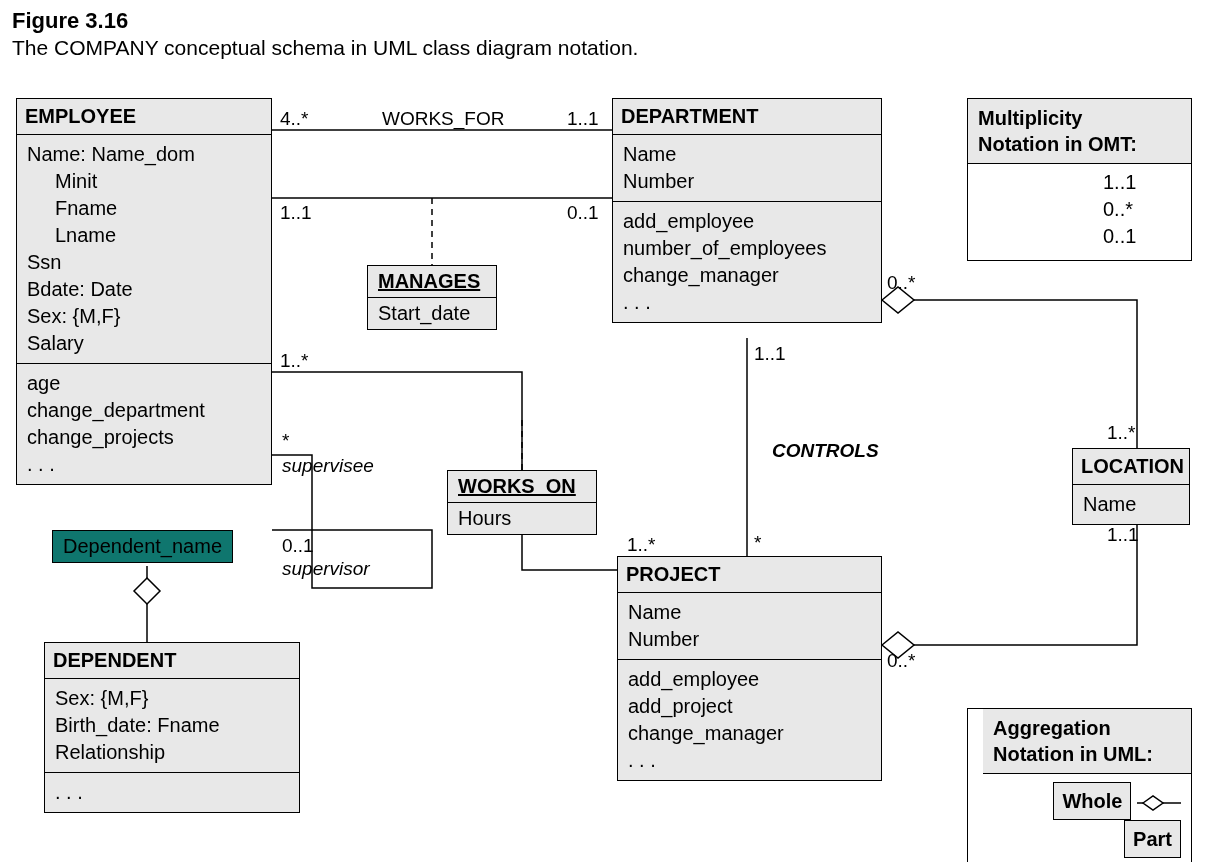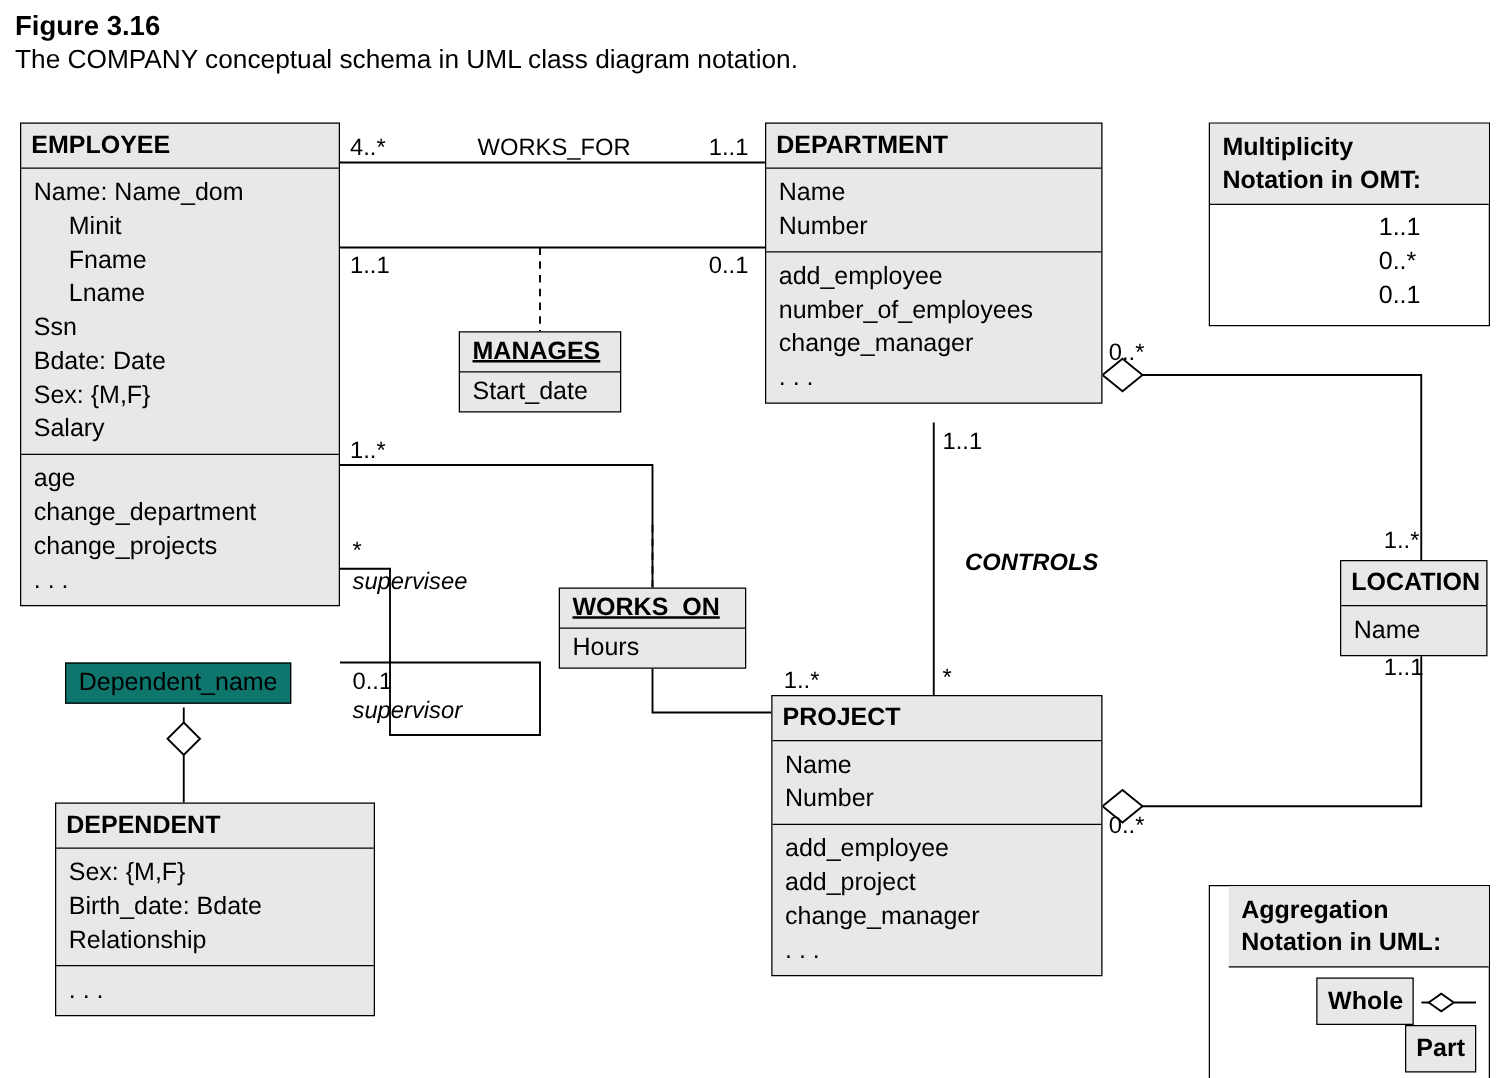--- a/index.html
+++ b/index.html
@@ -174,21 +174,21 @@
     <div>add_project</div>
     <div>change_manager</div>
     <div>. . .</div>
   </div>
 </div>
 
 <div class="box" style="left:4px; top:552px; width:256px;margin-left:28px;">
   <div class="hdr">DEPENDENT</div>
   <div class="sec">
     <div>Sex: {M,F}</div>
-    <div>Birth_date: Bdate</div>
+    <div>Birth_date: Fname</div>
     <div>Relationship</div>
   </div>
   <div class="sec">. . .</div>
 </div>
 
 <div class="box" style="left:1060px; top:358px; width:118px;">
   <div class="hdr">LOCATION</div>
   <div class="sec">Name</div>
 </div>
 

